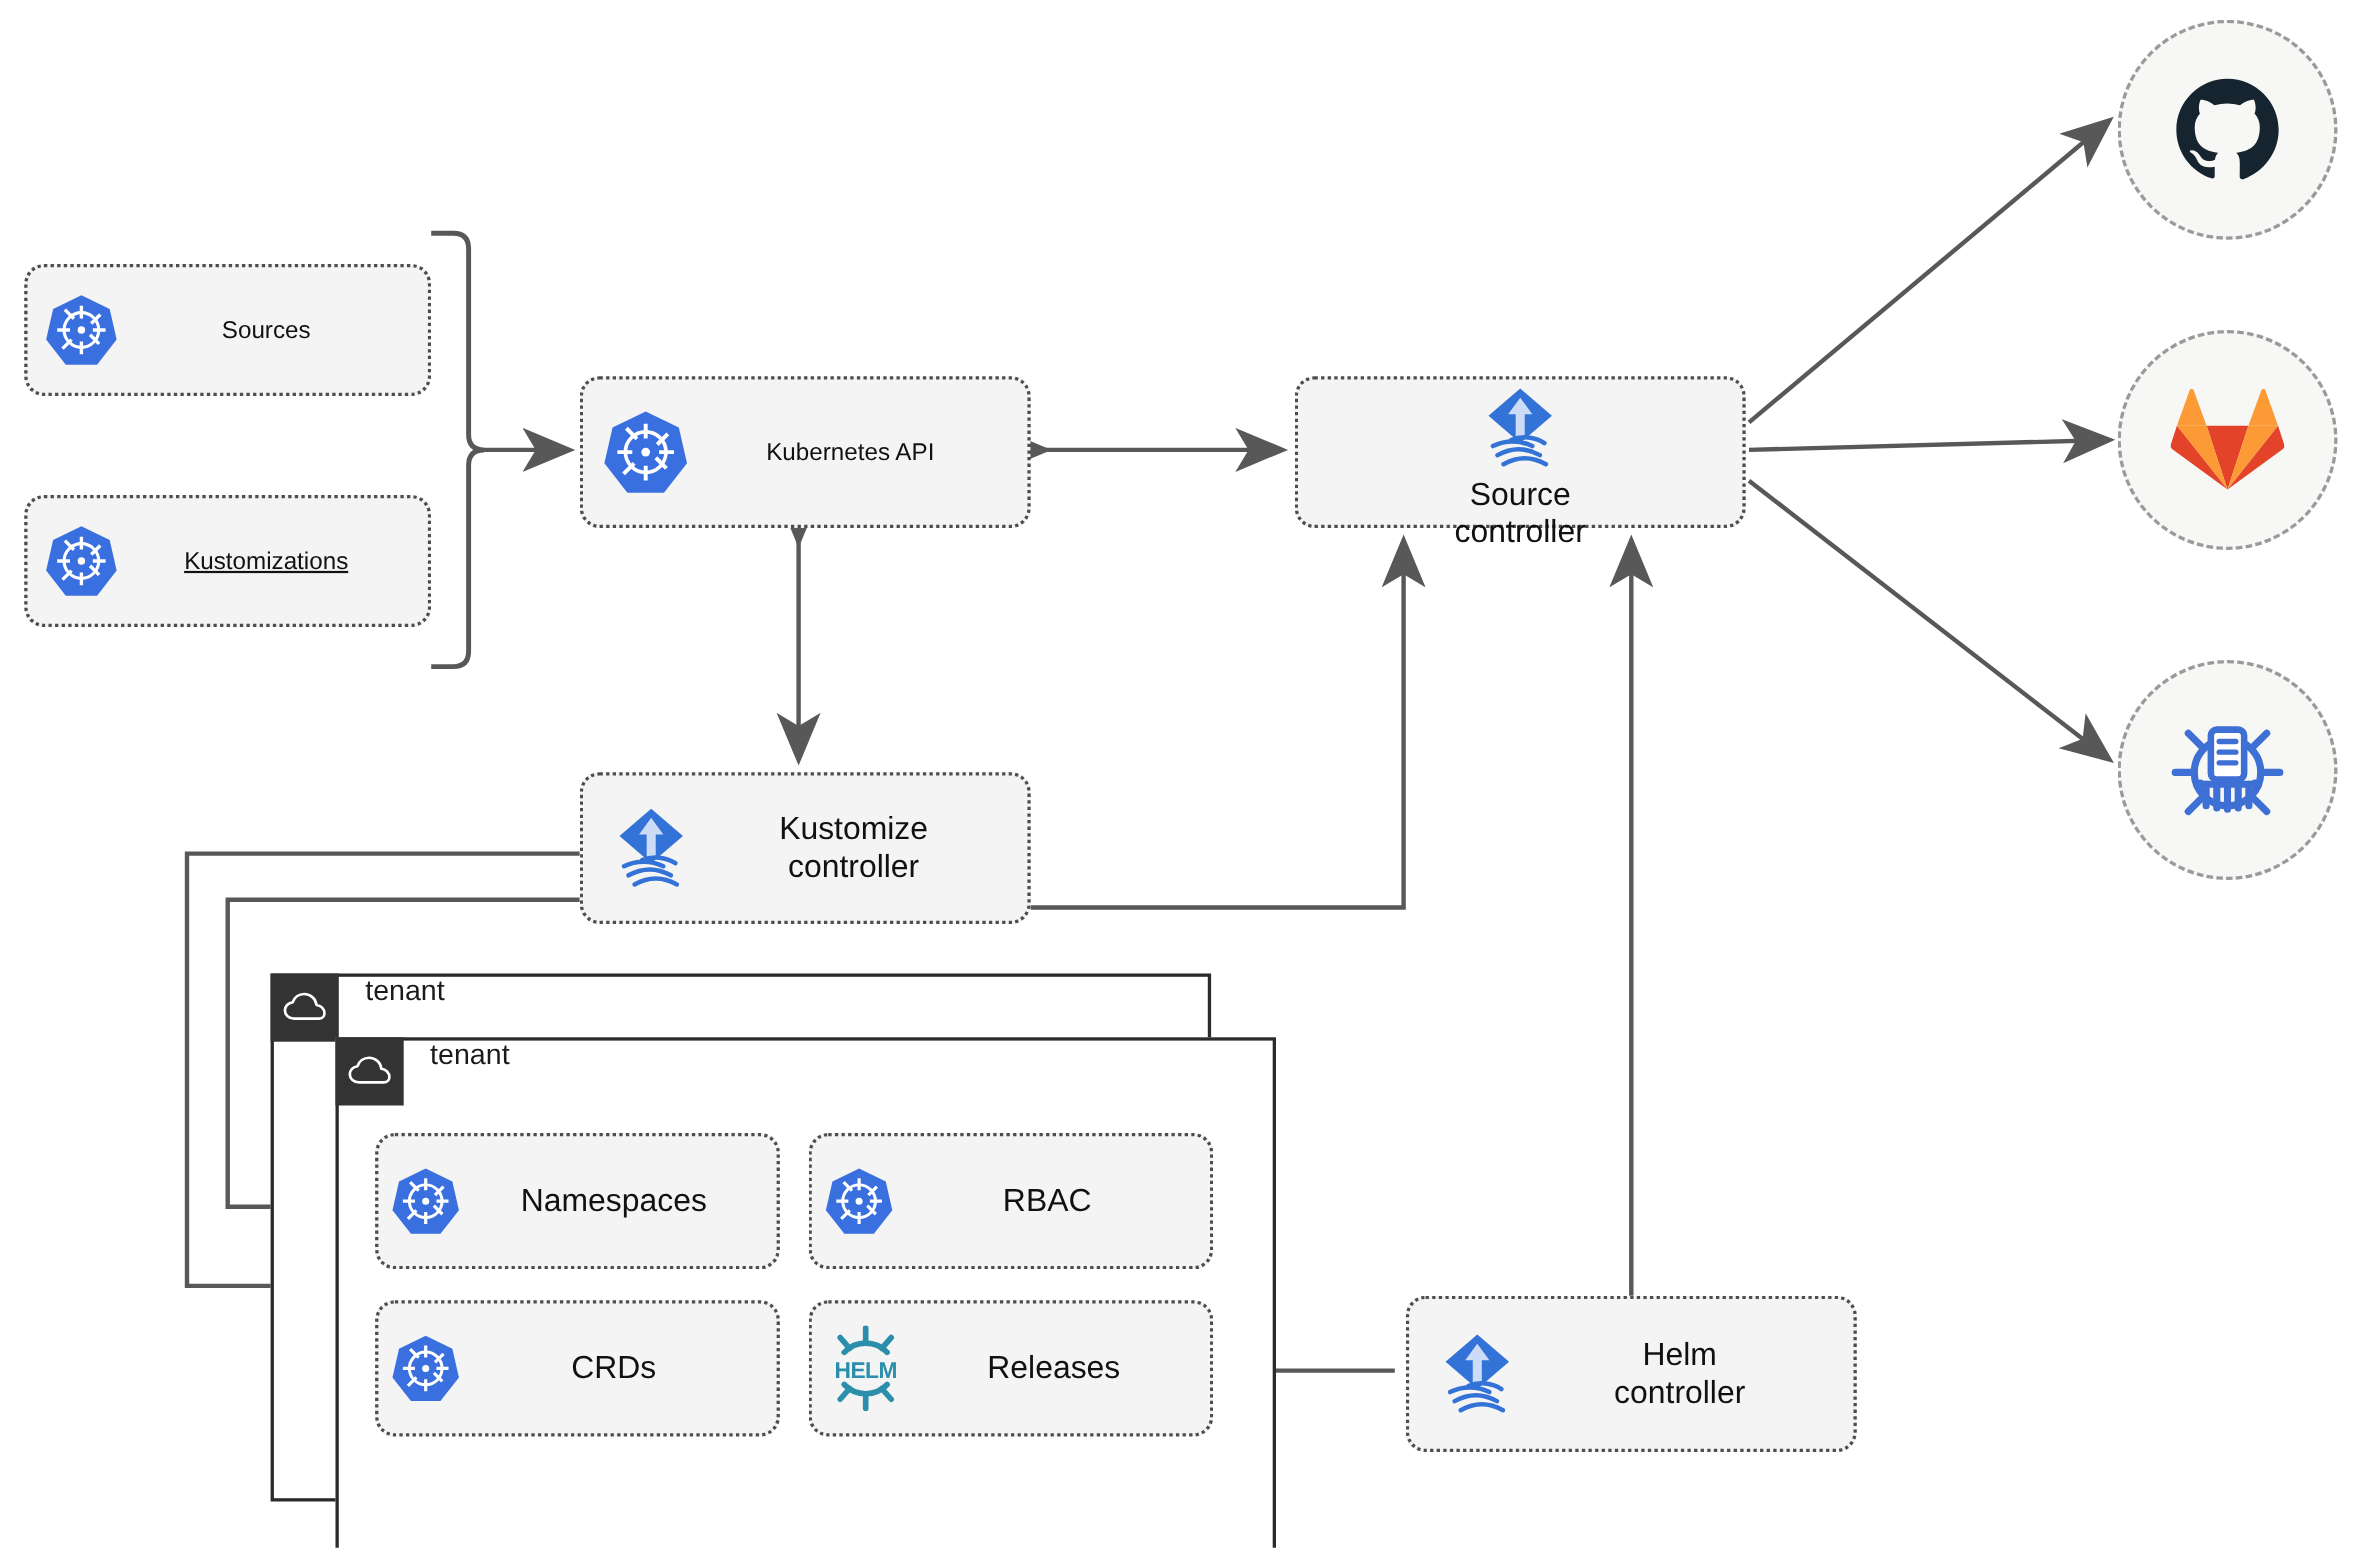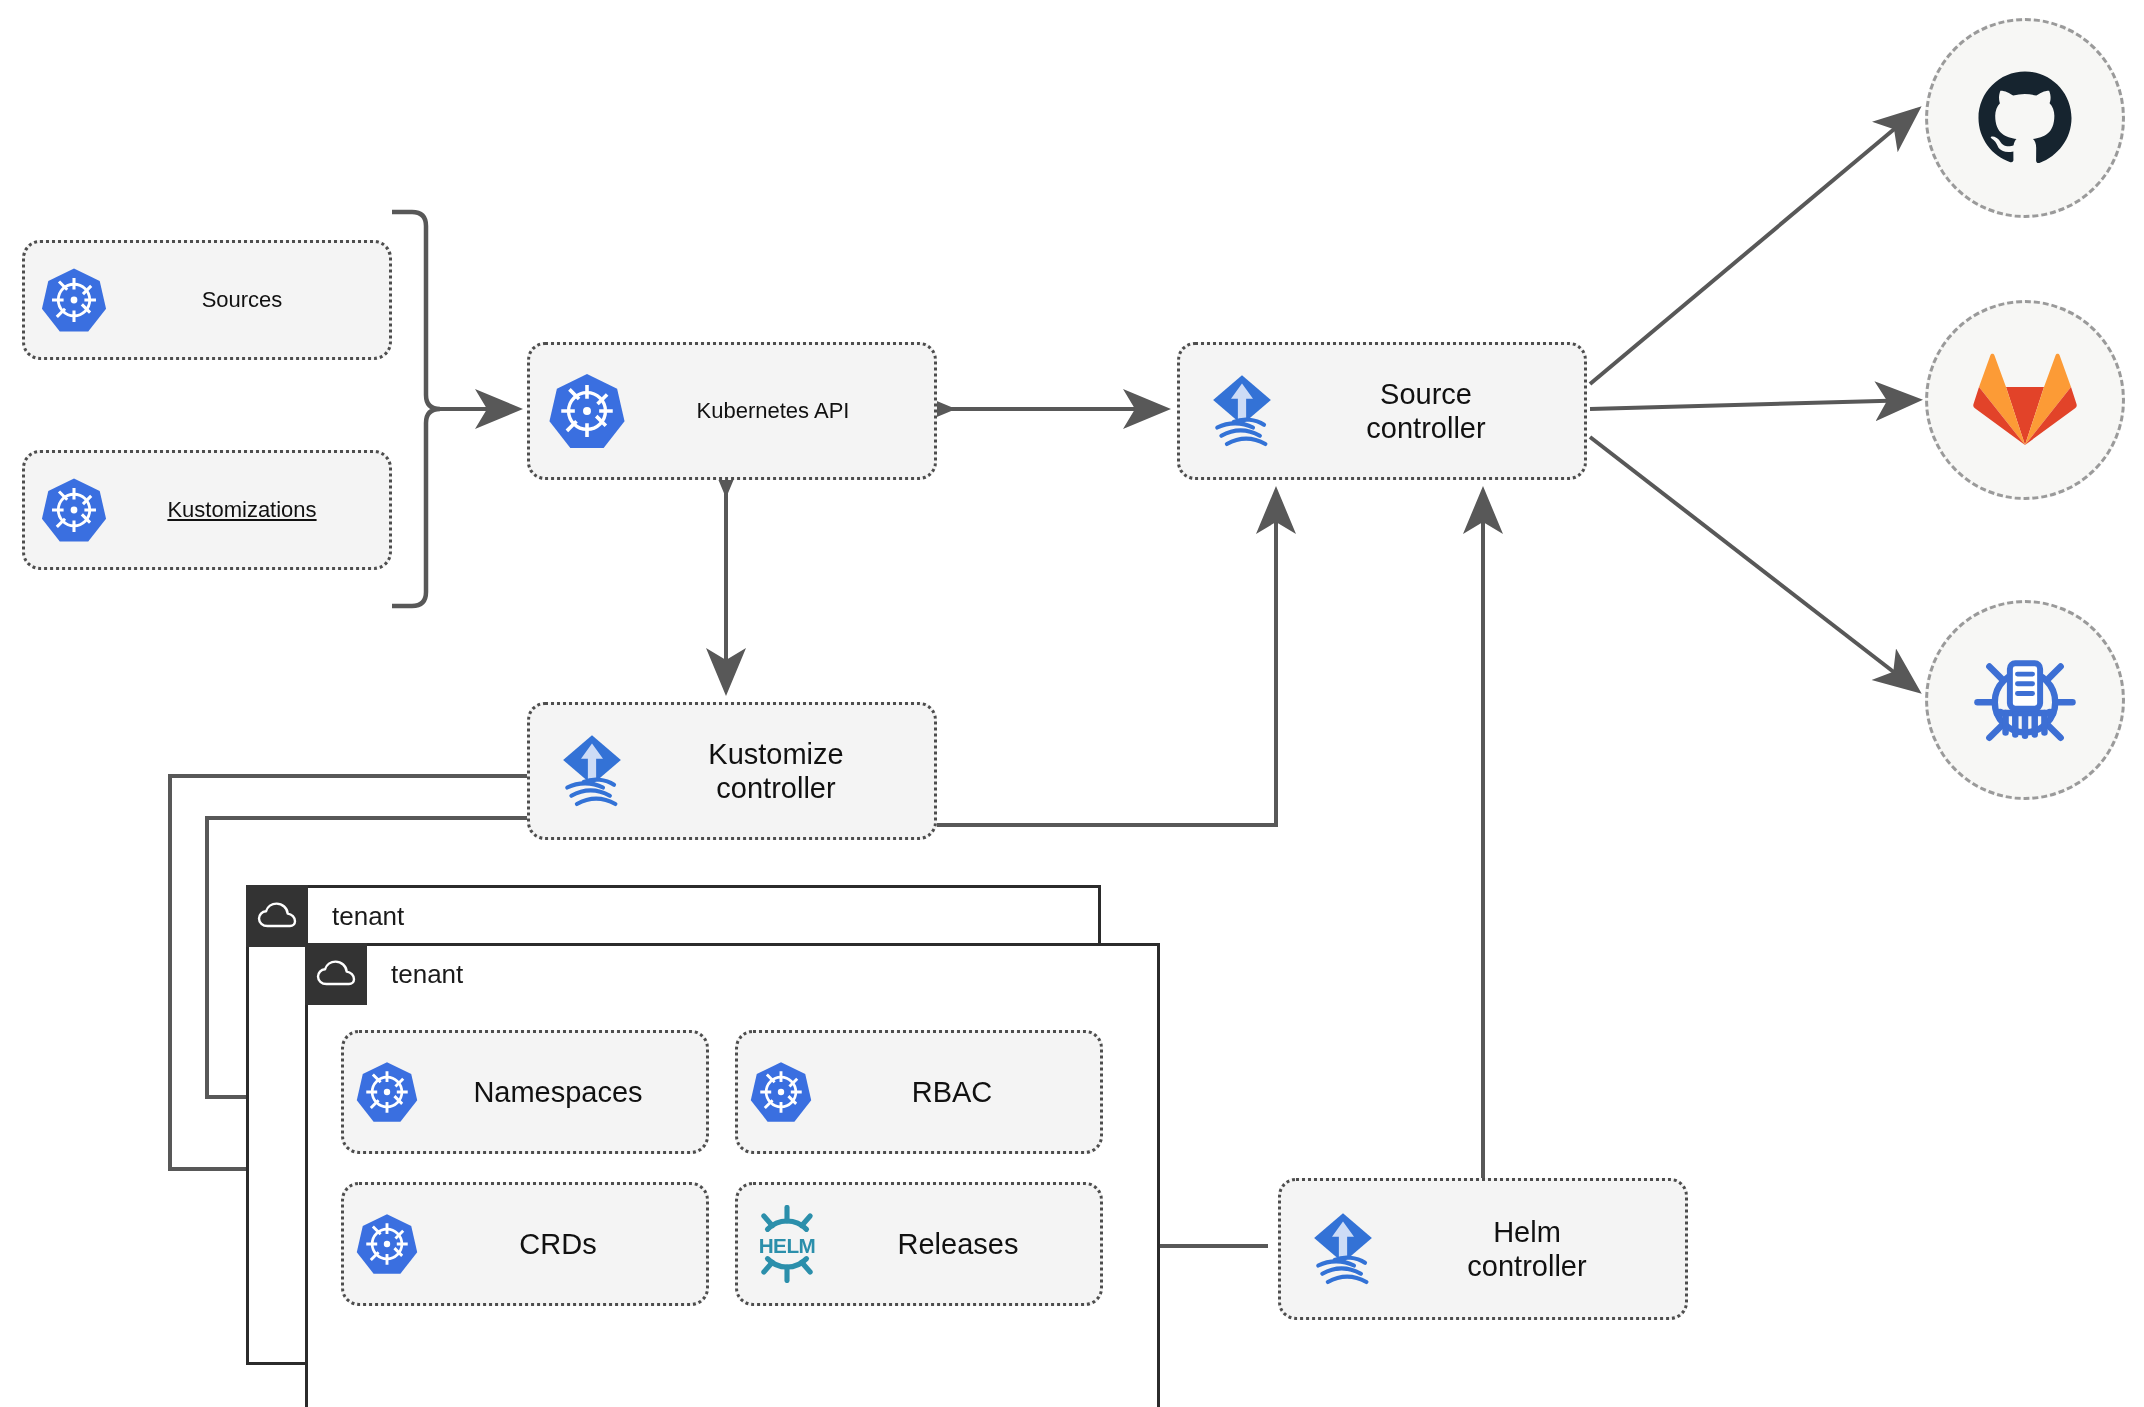--- a/index.html
+++ b/index.html
@@ -10,21 +10,21 @@
 
   
   .node{position:absolute;background:#f4f4f4;border:3px dotted #4d4d4d;
         border-radius:18px;display:flex;align-items:center;box-sizing:border-box;}
   .node .ico{flex:0 0 auto;display:flex;align-items:center;justify-content:center;}
   .node .lbl{flex:1 1 auto;text-align:center;line-height:1.18;white-space:pre-line;}
 
   .n-sources{left:22px;top:240px;width:370px;height:120px;padding:0 14px;}
   .n-kustomizations{left:22px;top:450px;width:370px;height:120px;padding:0 14px;text-decoration:underline;}
   .n-k8sapi{left:527px;top:342px;width:410px;height:138px;padding:0 16px;}
-  .n-srcctl{left:1177px;top:342px;width:410px;height:138px;padding:0 18px;}
+  .n-srcctl{left:1177px;top:342px;width:410px;height:138px;padding:0 18px;flex-direction:column;}
   .n-kusctl{left:527px;top:702px;width:410px;height:138px;padding:0 18px;}
   .n-helmctl{left:1278px;top:1178px;width:410px;height:142px;padding:0 18px;}
 
   .n-namespaces{left:341px;top:1030px;width:368px;height:124px;padding:0 10px;}
   .n-rbac{left:735px;top:1030px;width:368px;height:124px;padding:0 10px;}
   .n-crds{left:341px;top:1182px;width:368px;height:124px;padding:0 10px;}
   .n-releases{left:735px;top:1182px;width:368px;height:124px;padding:0 10px;}
 
   .t28{font-size:22px;}
   .t26{font-size:29px;}
@@ -34,21 +34,21 @@
         background:#f7f7f5;border:3px dashed #9a9a9a;
         display:flex;align-items:center;justify-content:center;box-sizing:border-box;}
   .c-github{left:1925px;top:18px;}
   .c-gitlab{left:1925px;top:300px;}
   .c-bucket{left:1925px;top:600px;}
 
   
   .tenant{position:absolute;background:#ffffff;border:3px solid #2b2b2b;box-sizing:border-box;}
   .tenant-a{left:246px;top:885px;width:855px;height:480px;}
   .tenant-b{left:305px;top:943px;width:855px;height:470px;}
-  .tbar{position:absolute;left:-3px;top:-3px;height:62px;display:flex;align-items:center;}
+  .tbar{position:absolute;left:-3px;top:-3px;height:62px;display:flex;}
   .tbar .tsq{width:62px;height:62px;background:#333333;display:flex;align-items:center;justify-content:center;}
   .tbar .tname{font-size:26px;color:#1b1b1b;margin-left:24px;}
 
   
   .helmwrap{position:relative;width:78px;height:78px;display:flex;align-items:center;justify-content:center;}
 </style>
 </head>
 <body>
 
 <div id="stage">

